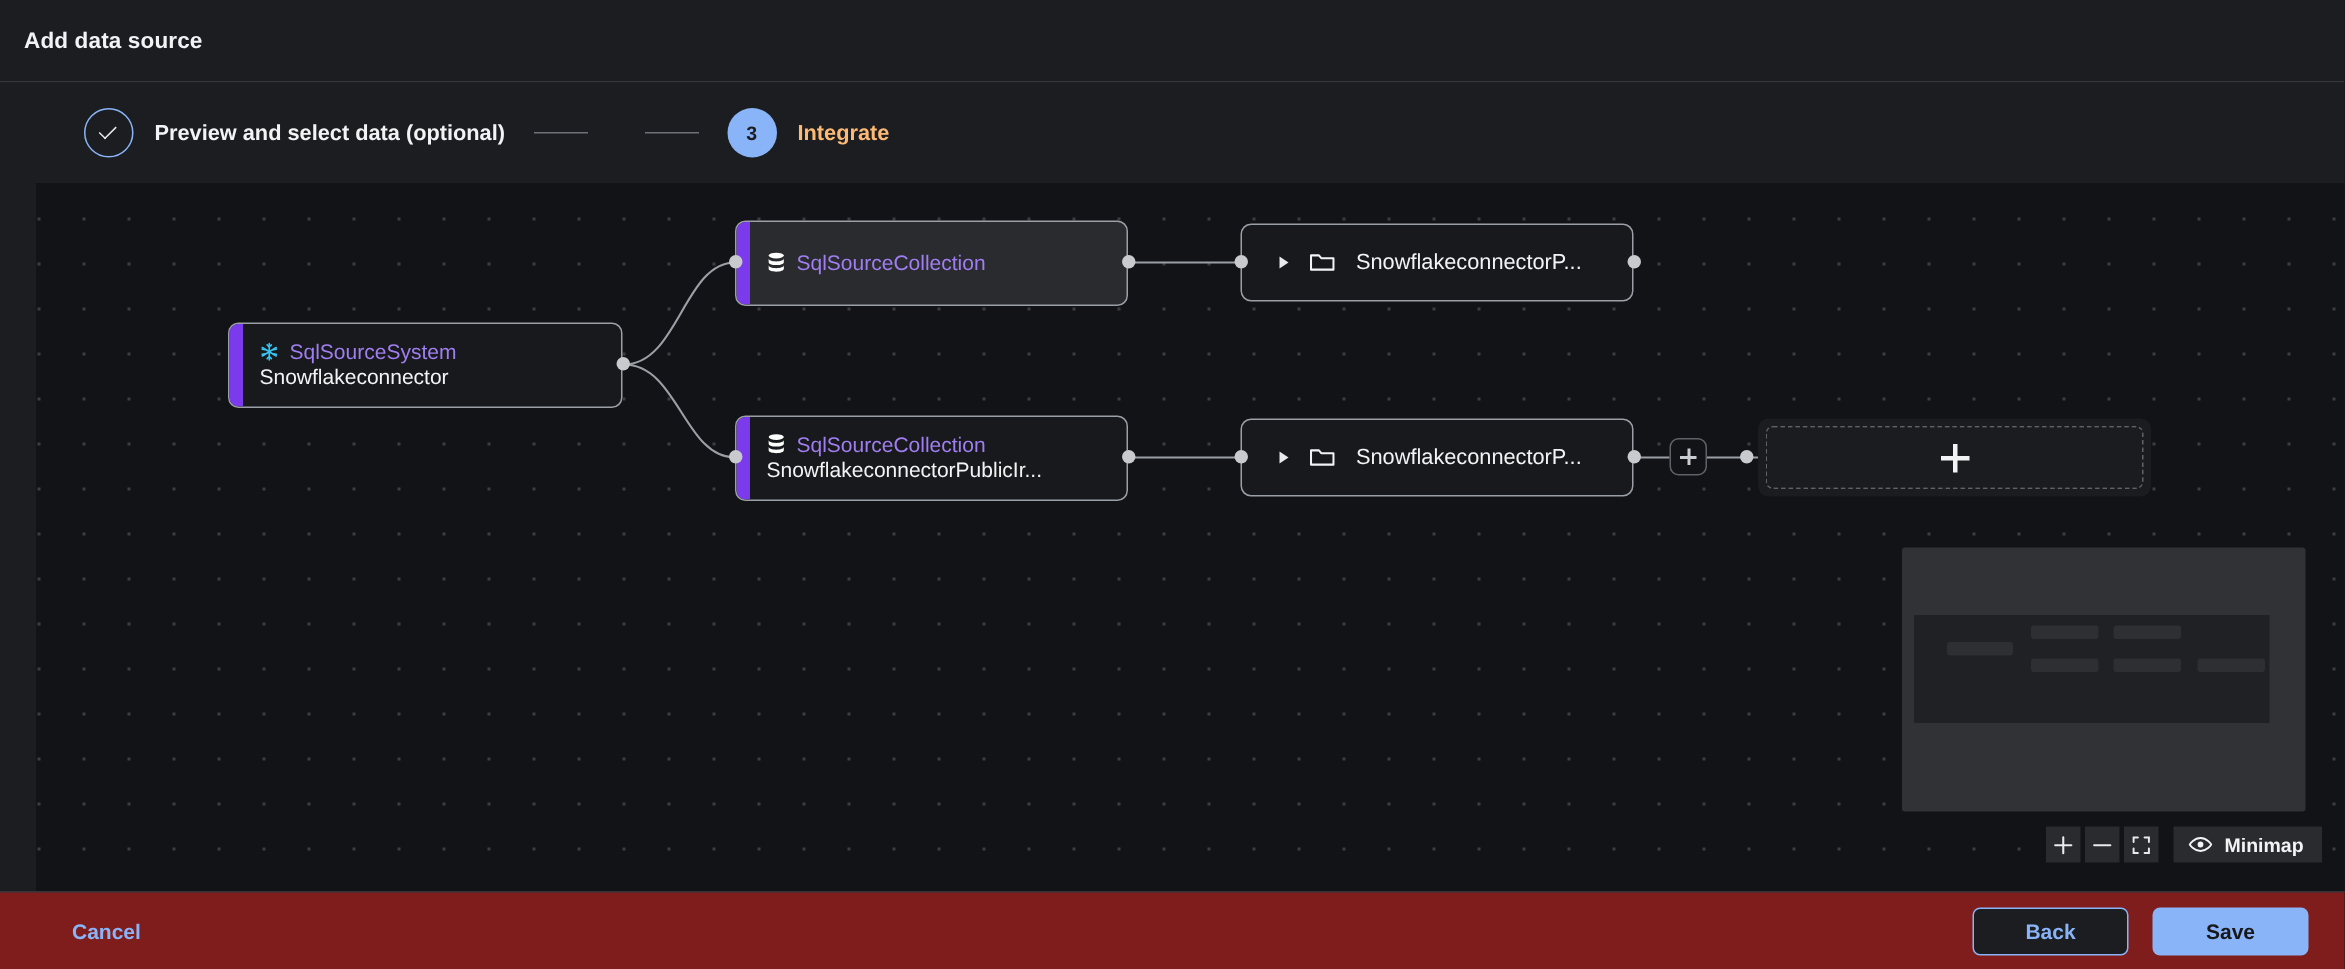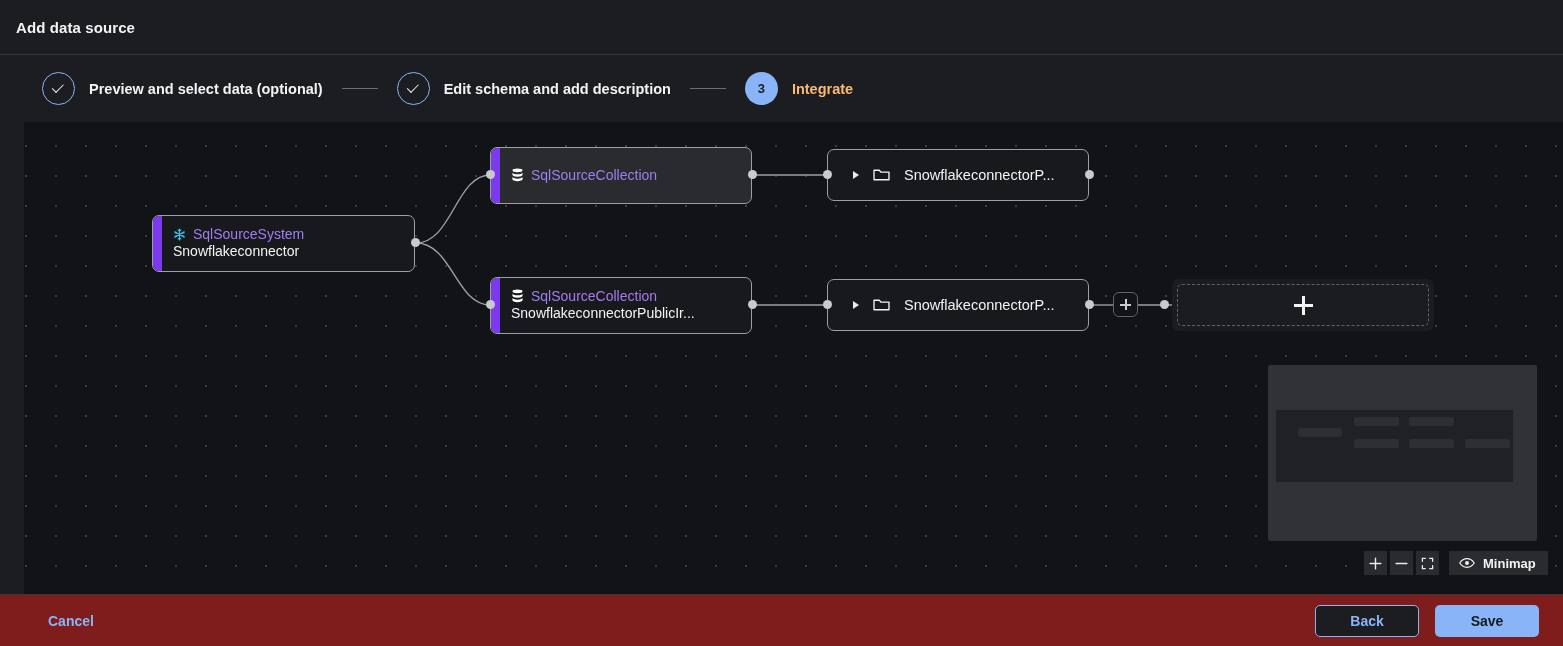--- a/index.html
+++ b/index.html
@@ -20,21 +20,21 @@
   }
   .header-title {
     font-size: 15px; font-weight: bold; color: #f2f3f5;
     letter-spacing: .1px;
   }
 
   
   .stepper {
     height: 67px;
     display: flex; align-items: center;
-    padding-left: 42px;
+    padding-left: 56px;
     background: #1b1d21;
   }
   .step { display: flex; align-items: center; gap: 14px; }
   .step-circle {
     width: 33px; height: 33px; border-radius: 50%;
     display: flex; align-items: center; justify-content: center;
     flex: 0 0 33px;
   }
   .step-circle.done {
     border: 1.5px solid #8ab4f8;
@@ -260,26 +260,20 @@
 
   <div class="step">
     <div class="step-circle done">
       <i class="check"></i>
     </div>
     <span class="step-label">Preview and select data (optional)</span>
   </div>
 
   <div class="step-connector"></div>
 
-  <div class="step">
-    <div class="step-circle done">
-      <i class="check"></i>
-    </div>
-    <span class="step-label">Edit schema and add description</span>
-  </div>
 
   <div class="step-connector"></div>
 
   <div class="step">
     <div class="step-circle active">3</div>
     <span class="step-label accent">Integrate</span>
   </div>
 
 </div>
 

